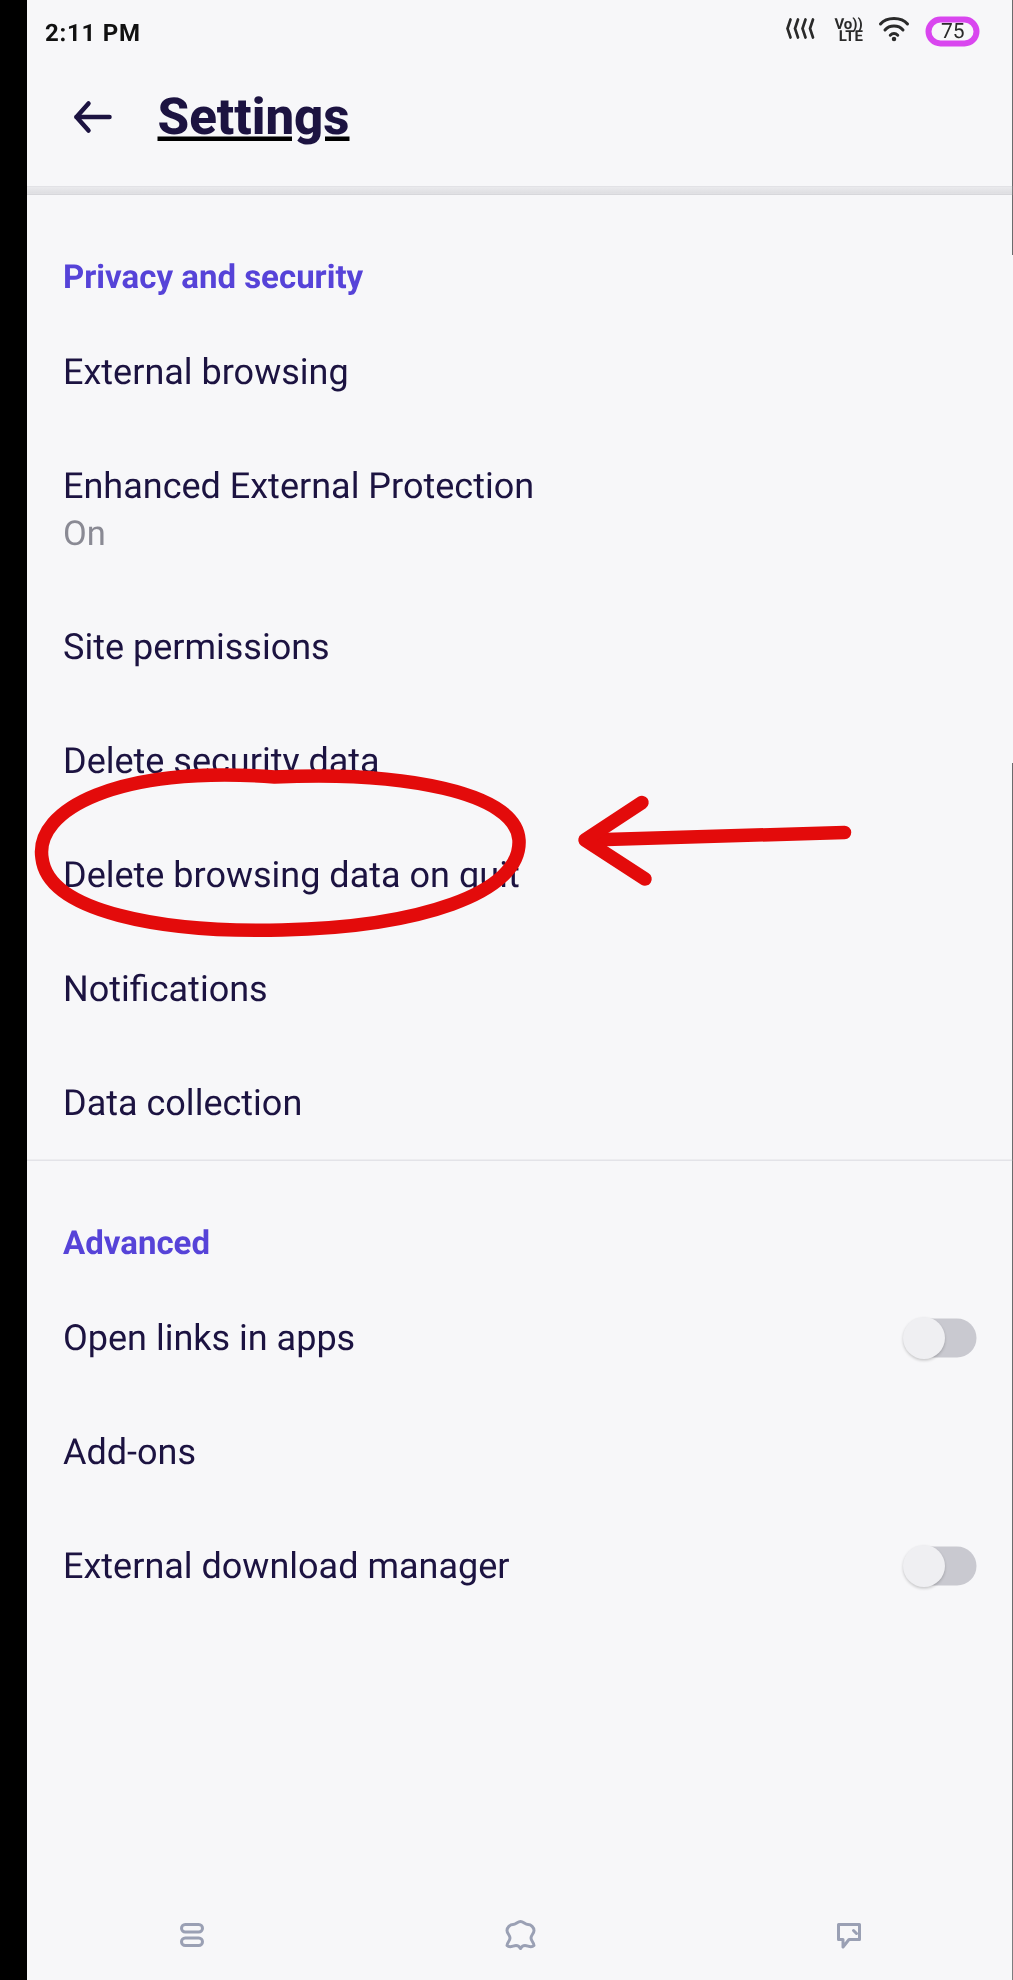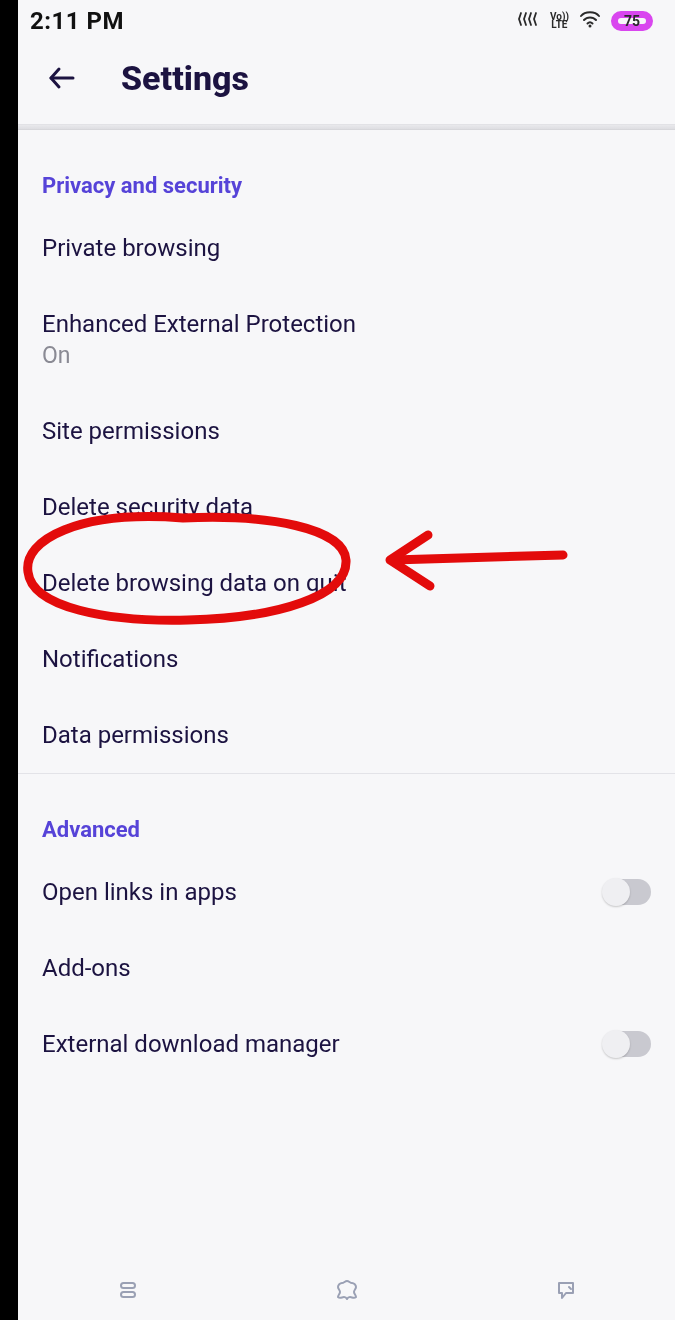--- a/index.html
+++ b/index.html
@@ -3,27 +3,27 @@
 <meta charset="utf-8">
 <style>
   * { box-sizing: border-box; margin: 0; padding: 0; }
   html, body { width: 675px; height: 1320px; font-family: -apple-system, Roboto, "Segoe UI", sans-serif; background: #000; }
   .screen { position: relative; width: 675px; height: 1320px; background: #f7f7f9; overflow: hidden; margin-left: 18px; width: 657px; }
   .left-bar { position: absolute; left: 0; top: 0; width: 18px; height: 1320px; background: #000; }
   .wrap { position: relative; width: 675px; height: 1320px; }
 
   
   .status-bar { display: flex; align-items: center; justify-content: space-between; padding: 8px 22px 6px 12px; height: 40px; }
-  .status-time { font-size: 24px; font-weight: 700; color: #111; letter-spacing: 0.5px; }
+  .status-time { font-size: 16px; font-weight: 700; color: #111; letter-spacing: 0.5px; }
   .status-right { display: flex; align-items: center; gap: 10px; }
   .status-icon { color: #2a2a2a; }
-  .battery-pill { border: 7px solid #d946ef; border-radius: 10px; padding: 0 6px; font-size: 14px; font-weight: 700; color: #2a2a2a; display: inline-flex; align-items: center; height: 20px; }
-
-  
-  .header { display: flex; align-items: center; padding: 18px 14px 26px 24px; gap: 39px; }
+  .battery-pill { border: 4px solid #d946ef; border-radius: 10px; padding: 0 6px; font-size: 14px; font-weight: 400; color: #2a2a2a; display: inline-flex; align-items: center; height: 20px; }
+
+  
+  .header { display: flex; align-items: center; padding: 18px 14px 26px 24px; gap: 23px; text-decoration: underline; }
   .header-title { font-size: 34px; font-weight: 800; color: #1c1341; }
   .back-btn { width: 40px; height: 40px; display: flex; align-items: center; justify-content: center; color: #1c1341; }
 
   .divider-strong { height: 6px; background: linear-gradient(#e9e9ec, #dedee2); border-top: 1px solid #e2e2e6; border-bottom: 1px solid #d7d7db; }
 
   
   .content { padding: 0; }
   .section-header { padding: 43px 24px 12px; font-size: 22px; font-weight: 700; color: #5643d8; }
   .item { padding: 24px 24px; display: flex; align-items: center; justify-content: space-between; }
   .item-text { display: flex; flex-direction: column; gap: 4px; }
@@ -54,21 +54,21 @@
         <span class="status-icon">
           <svg width="22" height="16" viewBox="0 0 22 16">
               <g stroke="#2a2a2a" stroke-width="1.8" fill="none" stroke-linecap="round">
                 <path d="M3 2 L1 8 L3 14"></path>
                 <path d="M8 2 L6 8 L8 14"></path>
                 <path d="M13 2 L11 8 L13 14"></path>
                 <path d="M18 2 L16 8 L18 14"></path>
               </g>
             </svg>
         </span>
-        <span class="status-icon" style="font-size:10px; font-weight:700; line-height:8px; white-space:pre; text-align:center;">Vo))
+        <span class="status-icon" style="font-size:10px; font-weight:700; line-height:8px; white-space:pre; text-align:right;">Vo))
 LTE</span>
         <span class="status-icon">
           <svg width="22" height="18" viewBox="0 0 22 18">
               <g stroke="#2a2a2a" stroke-width="2" fill="none" stroke-linecap="round">
                 <path d="M2 6 C6 1 16 1 20 6"></path>
                 <path d="M5 10 C8 6.5 14 6.5 17 10"></path>
                 <path d="M8.5 13.5 C10 12 12 12 13.5 13.5"></path>
               </g>
               <circle cx="11" cy="16" r="1.5" fill="#2a2a2a"></circle>
             </svg>
@@ -90,21 +90,21 @@
     </div>
 
     <div class="divider-strong"></div>
 
     <div class="content">
 
       <div class="section-header">Privacy and security</div>
 
       <div class="item">
         <div class="item-text">
-          <div class="item-title">Private browsing</div>
+          <div class="item-title">External browsing</div>
         </div>
       </div>
 
       <div class="item">
         <div class="item-text">
           <div class="item-title">Enhanced External Protection</div>
           <div class="item-sub">On</div>
         </div>
       </div>
 
@@ -127,21 +127,21 @@
       </div>
 
       <div class="item">
         <div class="item-text">
           <div class="item-title">Notifications</div>
         </div>
       </div>
 
       <div class="item">
         <div class="item-text">
-          <div class="item-title">Data permissions</div>
+          <div class="item-title">Data collection</div>
         </div>
       </div>
 
       <div class="hr"></div>
 
       <div class="section-header">Advanced</div>
 
       <div class="item">
         <div class="item-text">
           <div class="item-title">Open links in apps</div>

